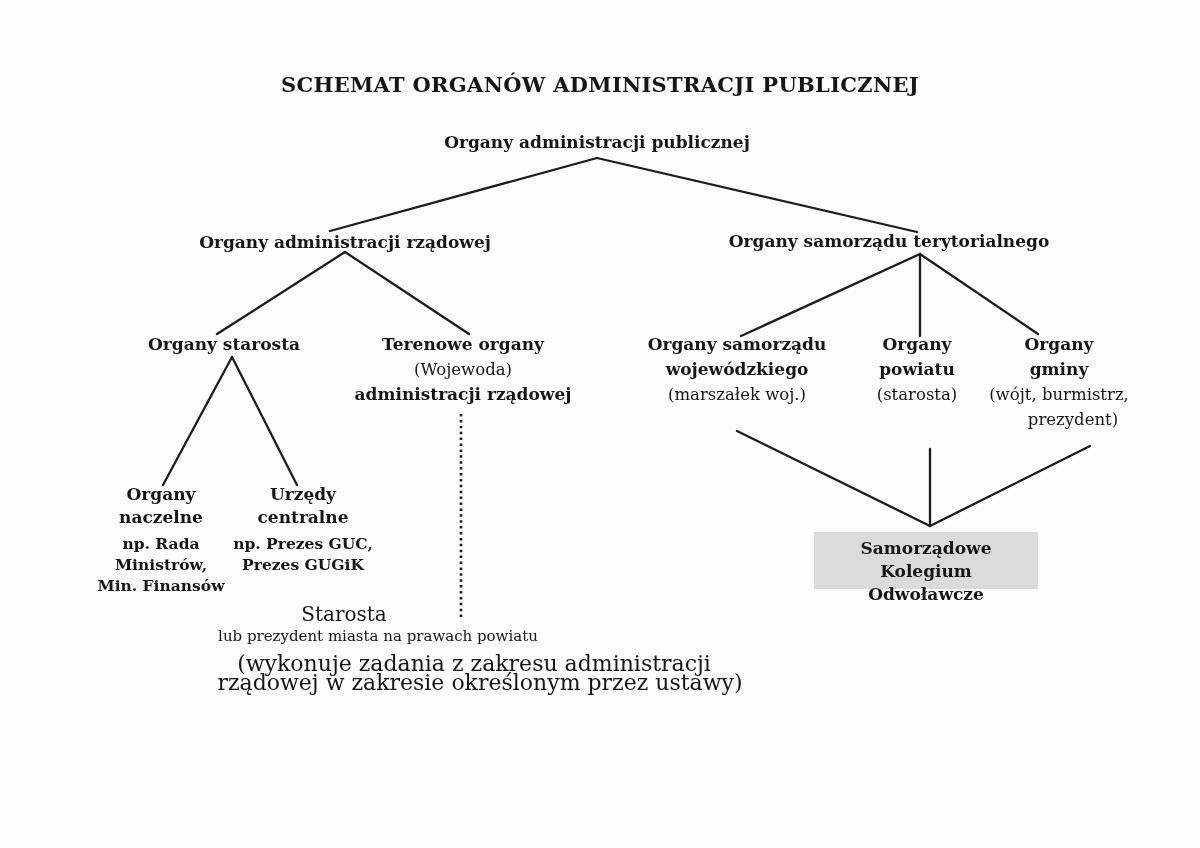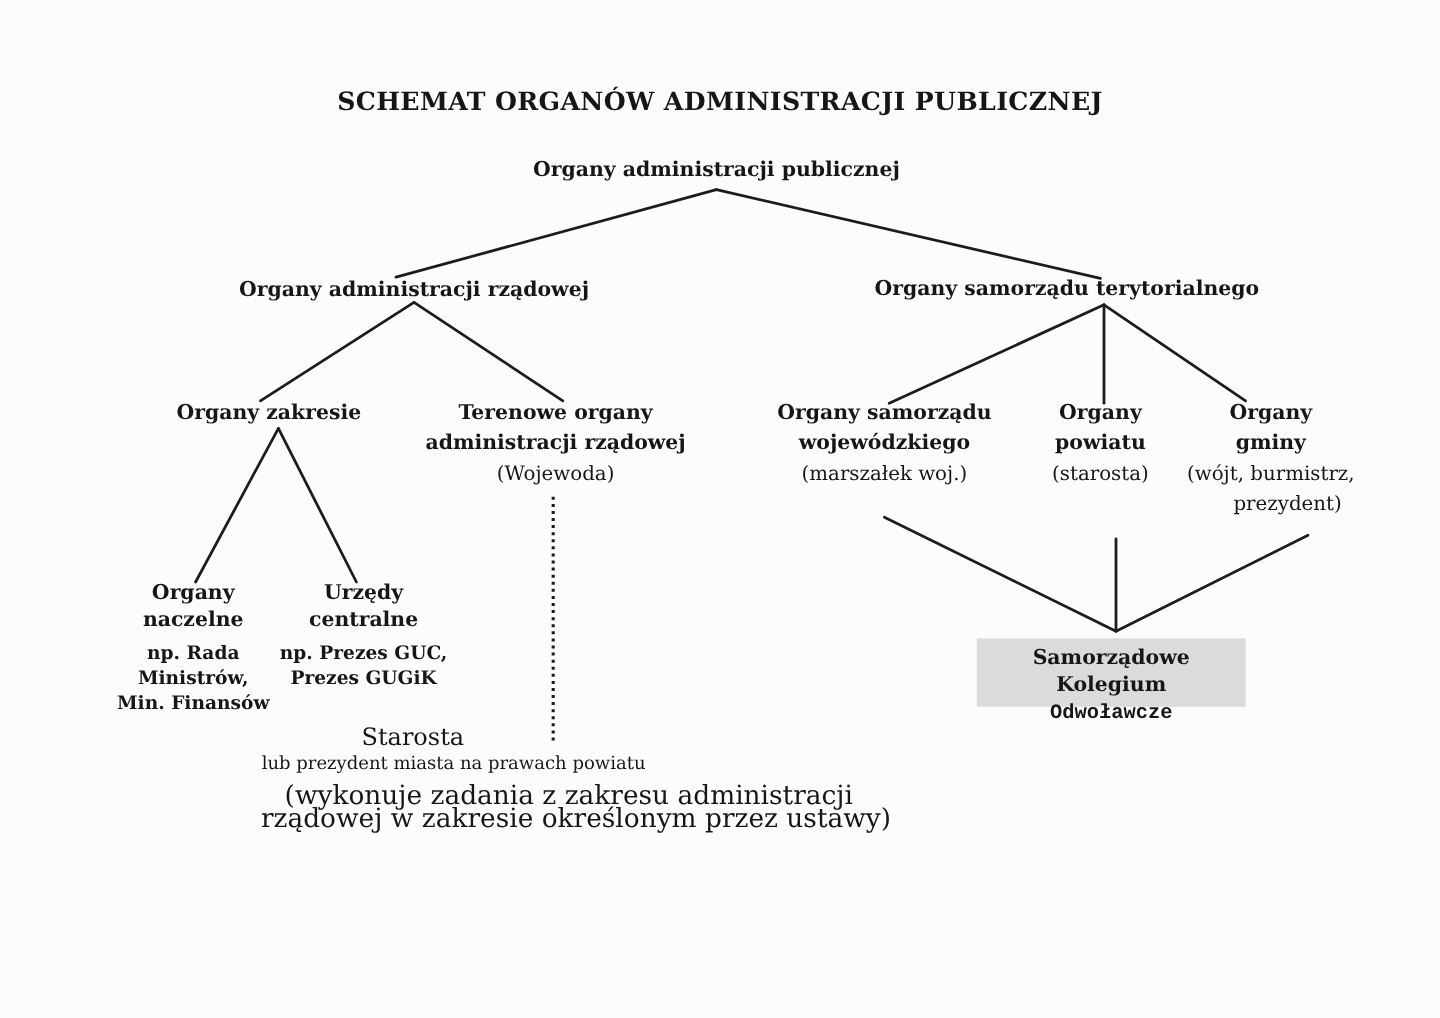--- a/index.html
+++ b/index.html
@@ -70,26 +70,26 @@
   </svg>
 
   <h1 class="title">SCHEMAT ORGANÓW ADMINISTRACJI PUBLICZNEJ</h1>
 
   <div class="node" style="left:597px;top:130px;">Organy administracji publicznej</div>
 
   <div class="node" style="left:345px;top:230px;">Organy administracji rządowej</div>
 
   <div class="node" style="left:889px;top:229px;">Organy samorządu terytorialnego</div>
 
-  <div class="node" style="left:224px;top:332px;">Organy zakresie</div>
+  <div class="node" style="left:224px;top:332px;">Organy starosta</div>
 
   <div class="node" style="left:463px;top:332px;">
     <span class="ln">Terenowe organy</span>
+    <span class="ln sub">(Wojewoda)</span>
     <span class="ln">administracji rządowej</span>
-    <span class="ln sub">(Wojewoda)</span>
   </div>
 
   <div class="node" style="left:737px;top:332px;">
     <span class="ln">Organy samorządu</span>
     <span class="ln">wojewódzkiego</span>
     <span class="ln sub">(marszałek woj.)</span>
   </div>
 
   <div class="node" style="left:917px;top:332px;">
     <span class="ln">Organy</span>
@@ -123,16 +123,16 @@
     </span>
   </div>
 
   <div class="free-line b17" style="left:344px;top:602px;">Starosta</div>
   <div class="free-line b16" style="left:378px;top:627px;">lub prezydent miasta na prawach powiatu</div>
   <div class="free-line n16" style="left:474px;top:651px;">(wykonuje zadania z zakresu administracji</div>
   <div class="free-line n16" style="left:480px;top:670px;">rządowej w zakresie określonym przez ustawy)</div>
 
   <div class="sko-box">
     <span class="ln" style="display:block;">Samorządowe Kolegium</span>
-    <span class="ln" style="display:block;font-family:Liberation Mono, monospace;">Odwoławcze</span>
+    <span class="ln" style="display:block;">Odwoławcze</span>
   </div>
 
 </div>
 
 </body></html>

